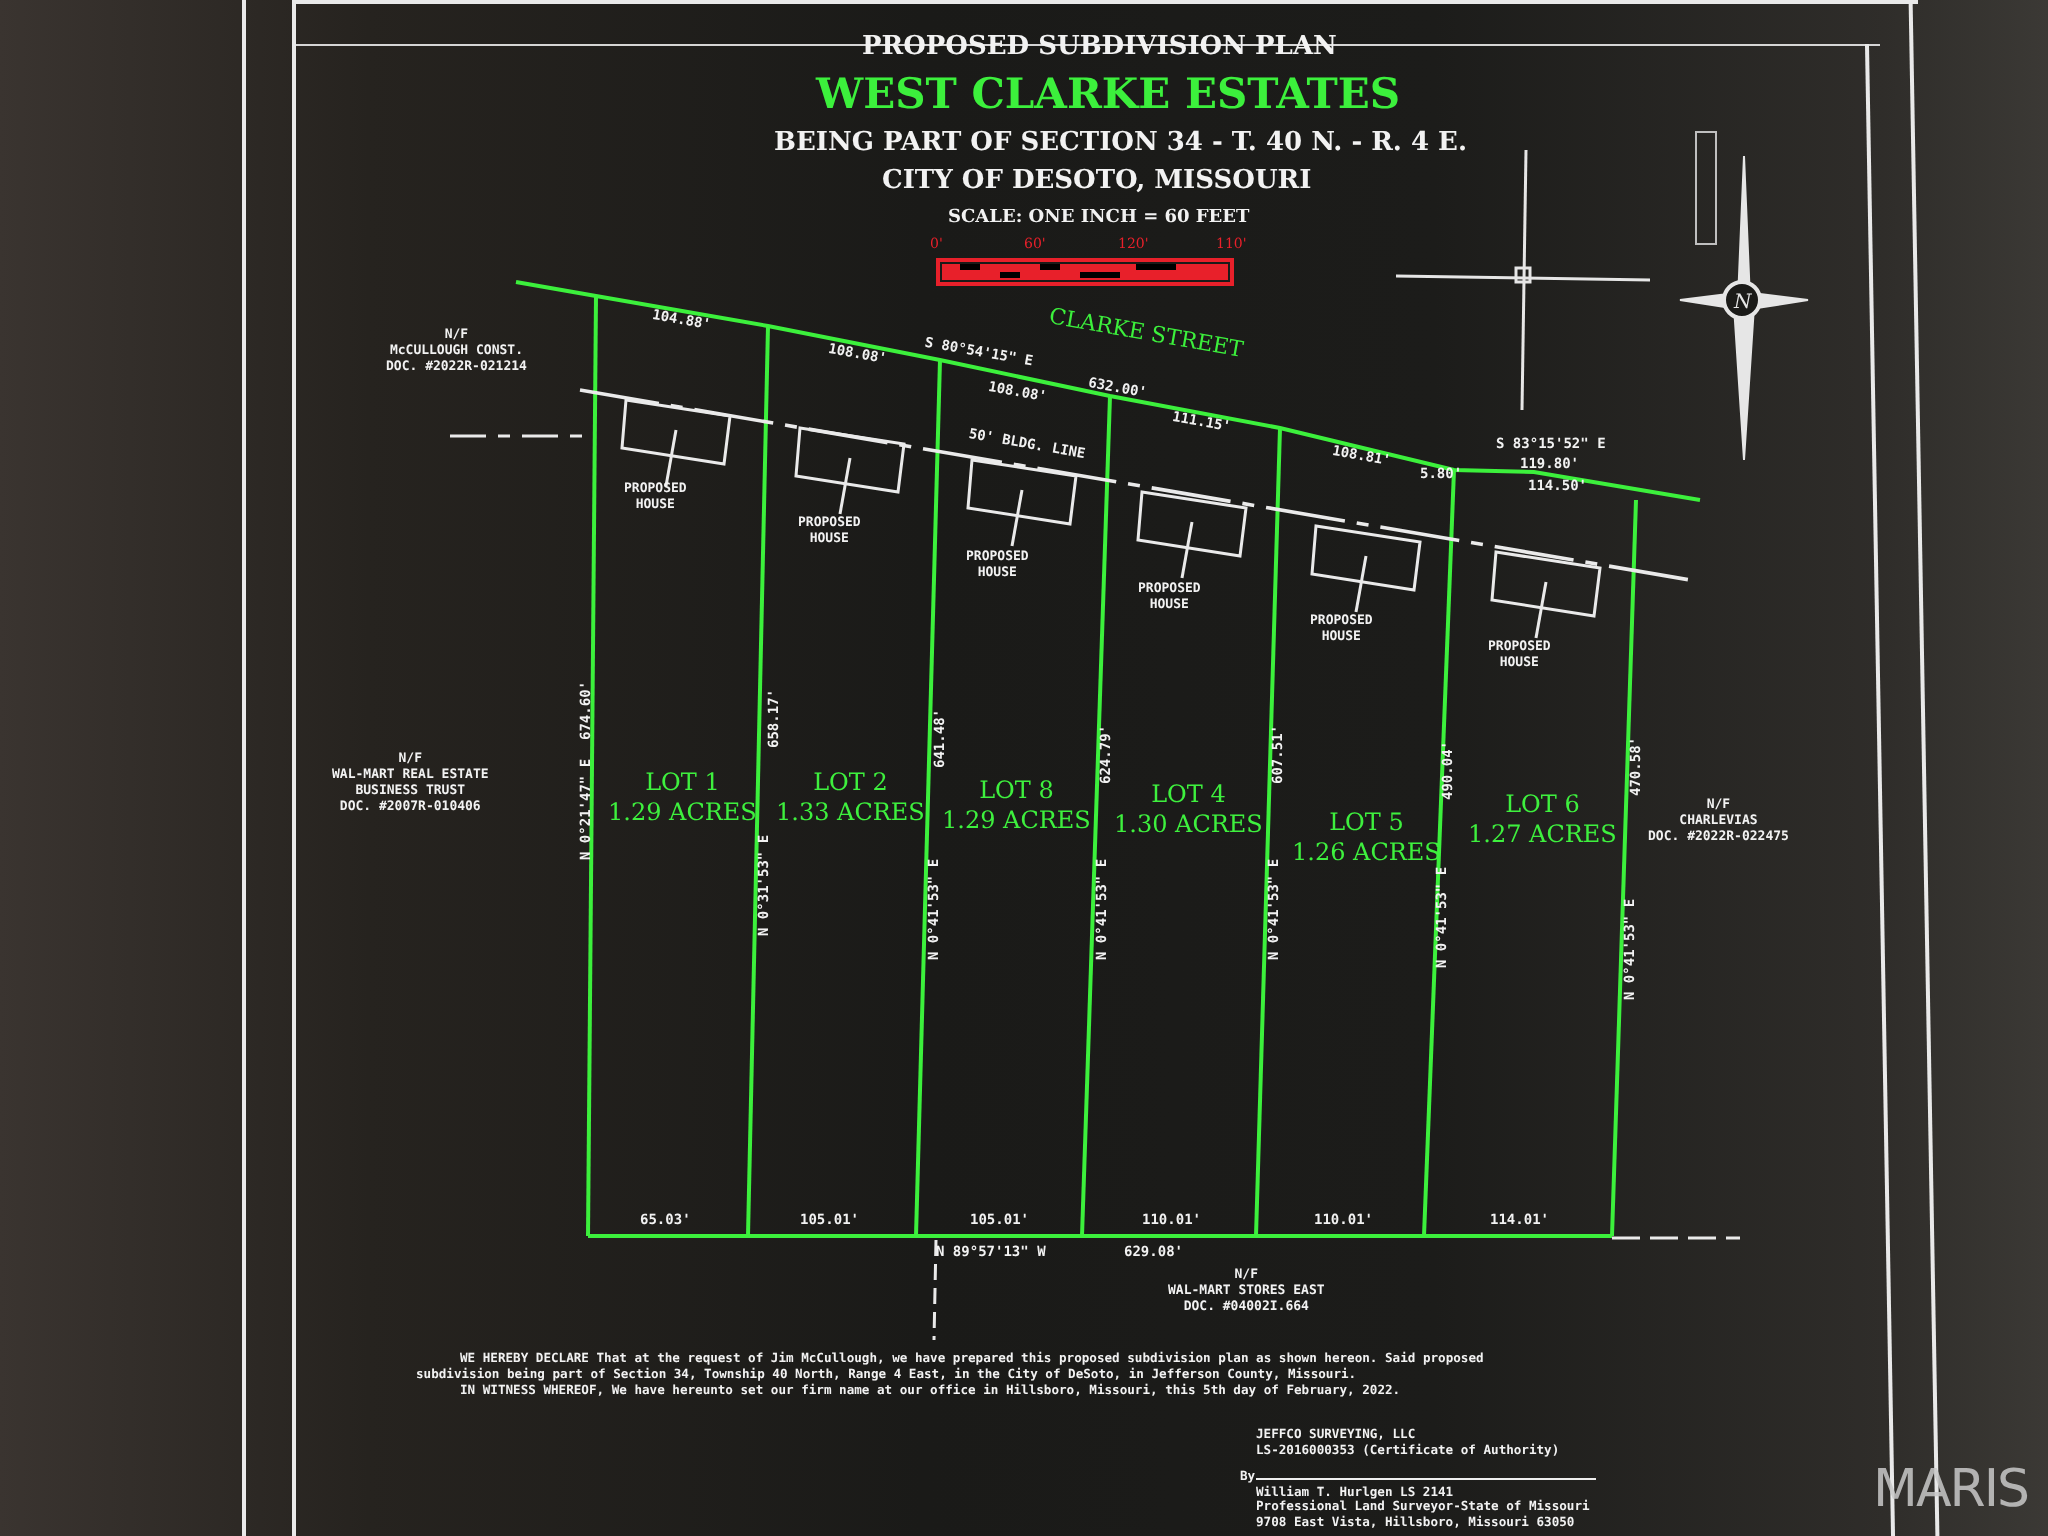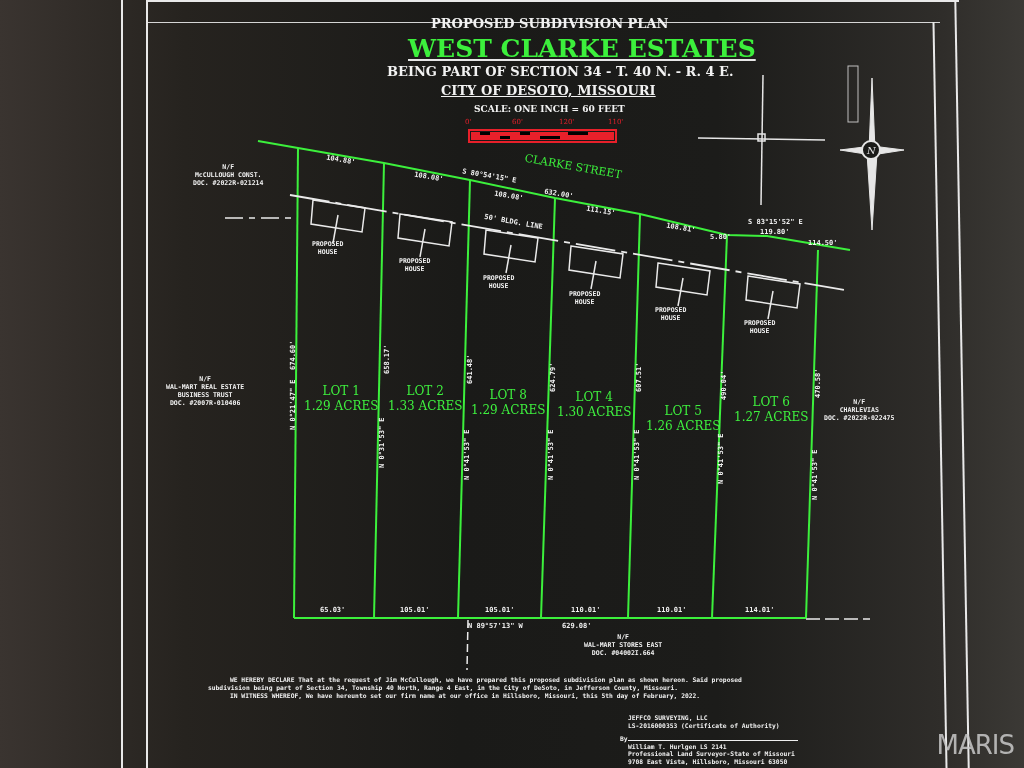--- a/index.html
+++ b/index.html
@@ -87,41 +87,41 @@
     <polygon points="571,246 623,254 620,278 569,270"></polygon>
     <line x1="596" y1="261" x2="591" y2="289"></line>
     <polygon points="658,263 710,271 707,295 656,287"></polygon>
     <line x1="683" y1="278" x2="678" y2="306"></line>
     <polygon points="748,276 800,284 797,308 746,300"></polygon>
     <line x1="773" y1="291" x2="768" y2="319"></line>
   </g>
 </svg>
 
 <div class="t title-main" style="left:431px;top:16px;font-size:13px;">PROPOSED SUBDIVISION PLAN</div>
-<div class="t title-main green" style="left:408px;top:34px;font-size:25px;text-decoration:underline;text-decoration-color:#e6e6e6;">WEST CLARKE ESTATES</div>
+<div class="t title-main green" style="left:408px;top:34px;font-size:21px;text-decoration-color:#e6e6e6;">WEST CLARKE ESTATES</div>
 <div class="t title-main" style="left:387px;top:64px;font-size:13px;">BEING PART OF SECTION 34 - T. 40 N. - R. 4 E.</div>
-<div class="t title-main" style="left:441px;top:83px;font-size:13px;text-decoration:underline;">CITY OF DESOTO, MISSOURI</div>
+<div class="t title-main" style="left:441px;top:83px;font-size:13px;">CITY OF DESOTO, MISSOURI</div>
 <div class="t title-main" style="left:474px;top:104px;font-size:9px;">SCALE: ONE INCH = 60 FEET</div>
 <div class="t" style="left:465px;top:118px;font-size:7px;color:#e8202a;">0'</div>
 <div class="t" style="left:512px;top:118px;font-size:7px;color:#e8202a;">60'</div>
 <div class="t" style="left:559px;top:118px;font-size:7px;color:#e8202a;">120'</div>
 <div class="t" style="left:608px;top:118px;font-size:7px;color:#e8202a;">110'</div>
 
 <div class="t green" style="left:524px;top:160px;font-size:11px;transform:rotate(10deg);">CLARKE STREET</div>
 <div class="t mono small" style="left:462px;top:172px;transform:rotate(10deg);">S 80°54'15" E</div>
 <div class="t mono small" style="left:748px;top:218px;">S 83°15'52" E</div>
 <div class="t mono small" style="left:544px;top:190px;transform:rotate(10deg);">632.00'</div>
 <div class="t mono small" style="left:326px;top:156px;transform:rotate(10deg);">104.88'</div>
 <div class="t mono small" style="left:414px;top:173px;transform:rotate(10deg);">108.08'</div>
 <div class="t mono small" style="left:494px;top:192px;transform:rotate(10deg);">108.08'</div>
 <div class="t mono small" style="left:586px;top:207px;transform:rotate(10deg);">111.15'</div>
 <div class="t mono small" style="left:666px;top:224px;transform:rotate(10deg);">108.81'</div>
 <div class="t mono small" style="left:710px;top:233px;">5.80'</div>
 <div class="t mono small" style="left:760px;top:228px;">119.80'</div>
-<div class="t mono small" style="left:764px;top:239px;margin-left:44px;">114.50'</div>
+<div class="t mono small" style="left:764px;top:239px;">114.50'</div>
 <div class="t mono small" style="left:484px;top:218px;transform:rotate(10deg);">50' BLDG. LINE</div>
 
 <div class="t mono tiny" style="left:312px;top:240px;text-align:center;"><span>PROPOSED</span><br><span>HOUSE</span></div>
 <div class="t mono tiny" style="left:399px;top:257px;text-align:center;"><span>PROPOSED</span><br><span>HOUSE</span></div>
 <div class="t mono tiny" style="left:483px;top:274px;text-align:center;"><span>PROPOSED</span><br><span>HOUSE</span></div>
 <div class="t mono tiny" style="left:569px;top:290px;text-align:center;"><span>PROPOSED</span><br><span>HOUSE</span></div>
 <div class="t mono tiny" style="left:655px;top:306px;text-align:center;"><span>PROPOSED</span><br><span>HOUSE</span></div>
 <div class="t mono tiny" style="left:744px;top:319px;text-align:center;"><span>PROPOSED</span><br><span>HOUSE</span></div>
 
 <div class="t mono tiny" style="left:193px;top:163px;text-align:center;"><span>N/F</span><br><span>McCULLOUGH CONST.</span><br><span>DOC. #2022R-021214</span></div>

